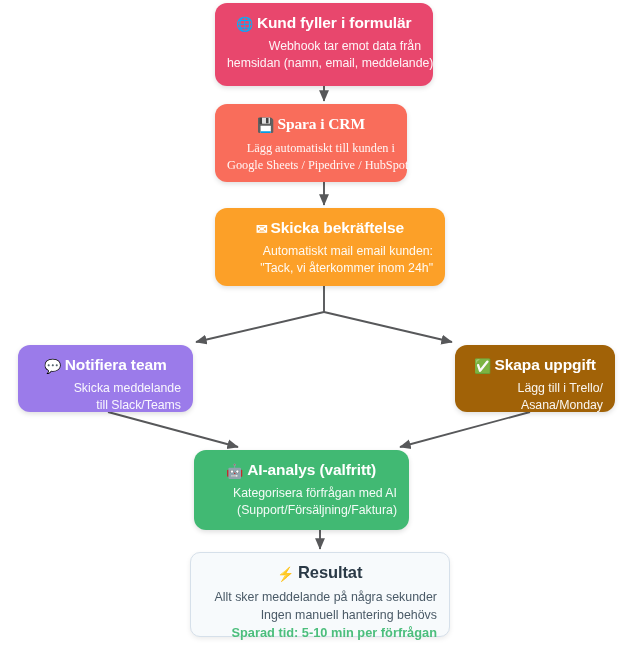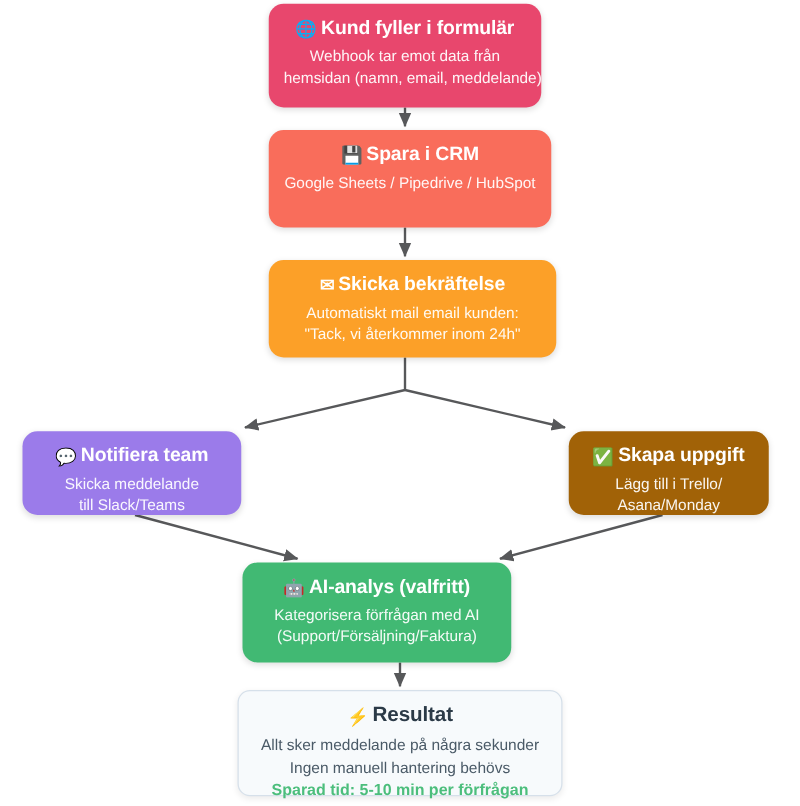--- a/index.html
+++ b/index.html
@@ -46,28 +46,29 @@
   .node .node-icon {
     font-size: 14px;
     margin-right: 3px;
     vertical-align: -1px;
   }
   .node .node-line {
     font-size: 12.3px;
     line-height: 17px;
     color: rgba(255,255,255,0.94);
     white-space: nowrap;
+    text-align: right;
   }
   .node .node-body {
     margin-top: 4px;
   }
 
   
   #node-form   { left: 215px; top: 3px;   width: 218px; height: 83px;  background: #e8476d; }
-  #node-crm    { left: 215px; top: 104px; width: 226px; height: 78px;  background: #f96d5b; }
+  #node-crm    { left: 215px; top: 104px; width: 192px; height: 78px;  background: #f96d5b; font-family: Liberation Serif, serif; }
   #node-mail   { left: 215px; top: 208px; width: 230px; height: 78px;  background: #fca028; }
   #node-notify { left: 18px;  top: 345px; width: 175px; height: 67px;  background: #9b7bea; }
   #node-task   { left: 455px; top: 345px; width: 160px; height: 67px;  background: #a16207; }
   #node-ai     { left: 194px; top: 450px; width: 215px; height: 80px;  background: #41b973; }
 
   #node-result {
     left: 190px;
     top: 552px;
     width: 260px;
     height: 85px;
@@ -128,20 +129,21 @@
       <div class="node-line">Webhook tar emot data från</div>
       <div class="node-line">hemsidan (namn, email, meddelande)</div>
     </div>
   </div>
 
   <div class="node" id="node-crm">
     <div class="node-title">
       <span class="node-icon">💾</span><span>Spara i CRM</span>
     </div>
     <div class="node-body">
+      <div class="node-line">Lägg automatiskt till kunden i</div>
       <div class="node-line">Google Sheets / Pipedrive / HubSpot</div>
     </div>
   </div>
 
   <div class="node" id="node-mail">
     <div class="node-title">
       <span class="node-icon">✉</span><span>Skicka bekräftelse</span>
     </div>
     <div class="node-body">
       <div class="node-line">Automatiskt mail email kunden:</div>

